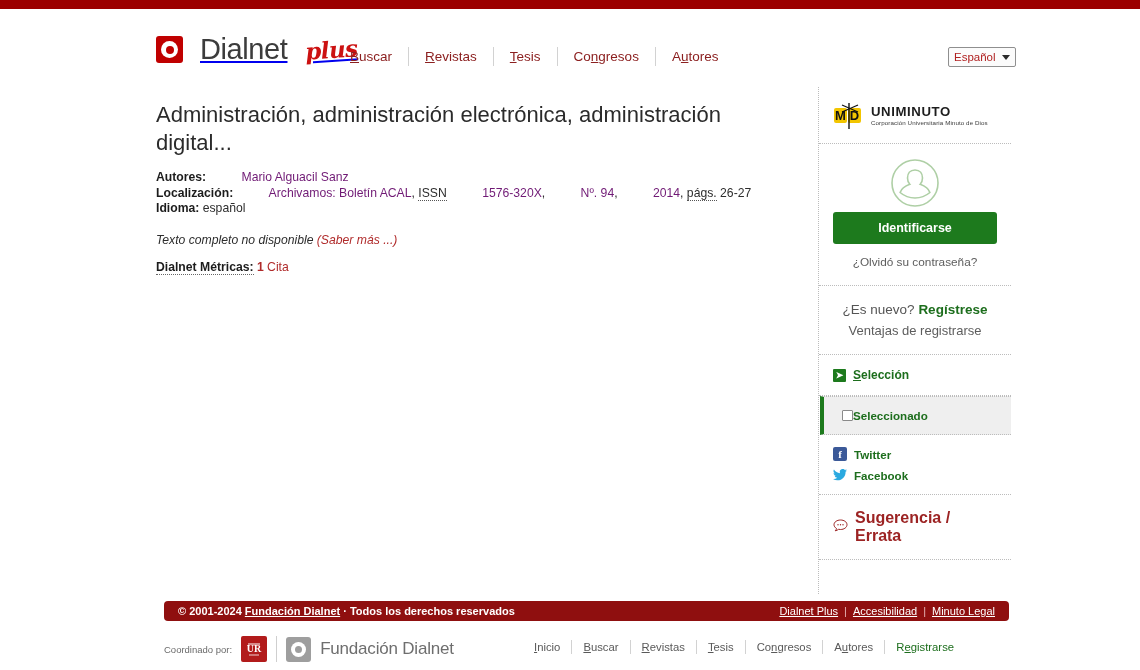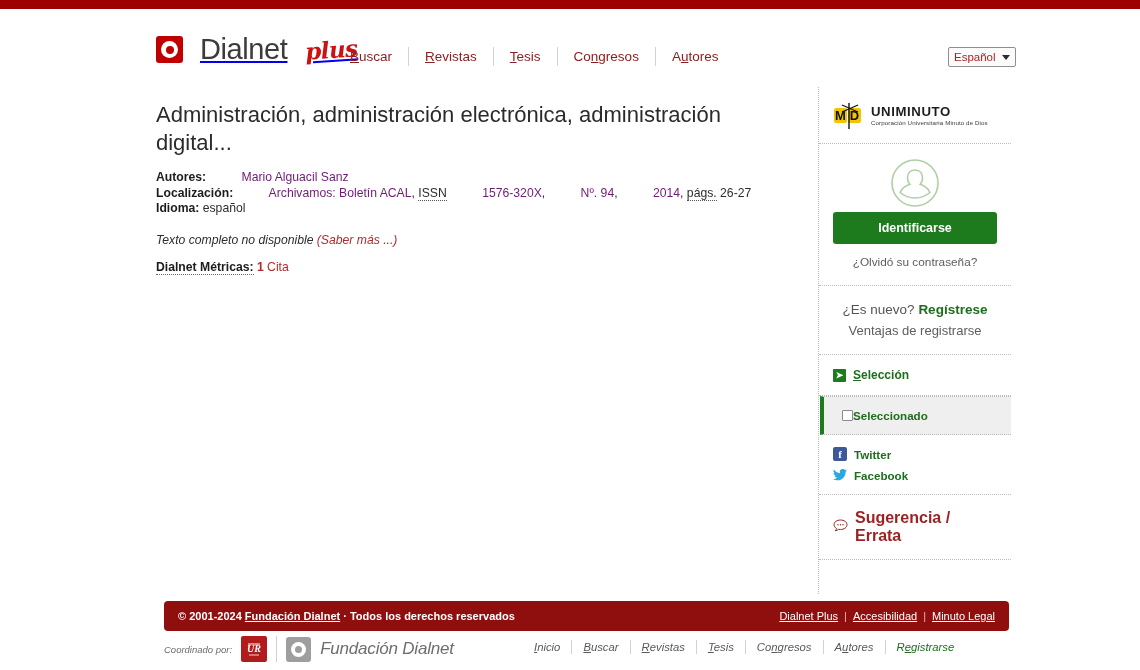--- a/index.html
+++ b/index.html
@@ -329,21 +329,21 @@
   }
   .sb-tail {
     height: 34px;
     border-bottom: none;
   }
 
   
   .footer-bar {
     position: absolute;
     left: 164px; top: 592px;
-    width: 845px; height: 30px;
+    width: 845px; height: 20px;
     background: #8f0f0f;
     border-radius: 4px;
     display: flex;
     align-items: center;
     justify-content: space-between;
     padding: 0 14px;
     color: #ffffff;
     font-size: 11px;
   }
   .footer-bar .copy b { font-weight: bold; }
@@ -359,21 +359,21 @@
   }
   .footer-bar .flinks a {
     color: #ffffff;
     text-decoration: underline;
   }
   .footer-bar .flinks .sep { color: #e6b3b3; }
 
   .footer-low {
     position: absolute;
     left: 0; top: 620px;
-    width: 1084px; height: 41px; font-style: italic;
+    width: 1084px; height: 41px;
   }
   .coord {
     position: absolute;
     left: 164px; top: 7px;
     display: flex;
     align-items: center;
     gap: 9px;
   }
   .coord .cap {
     font-size: 9.5px;

